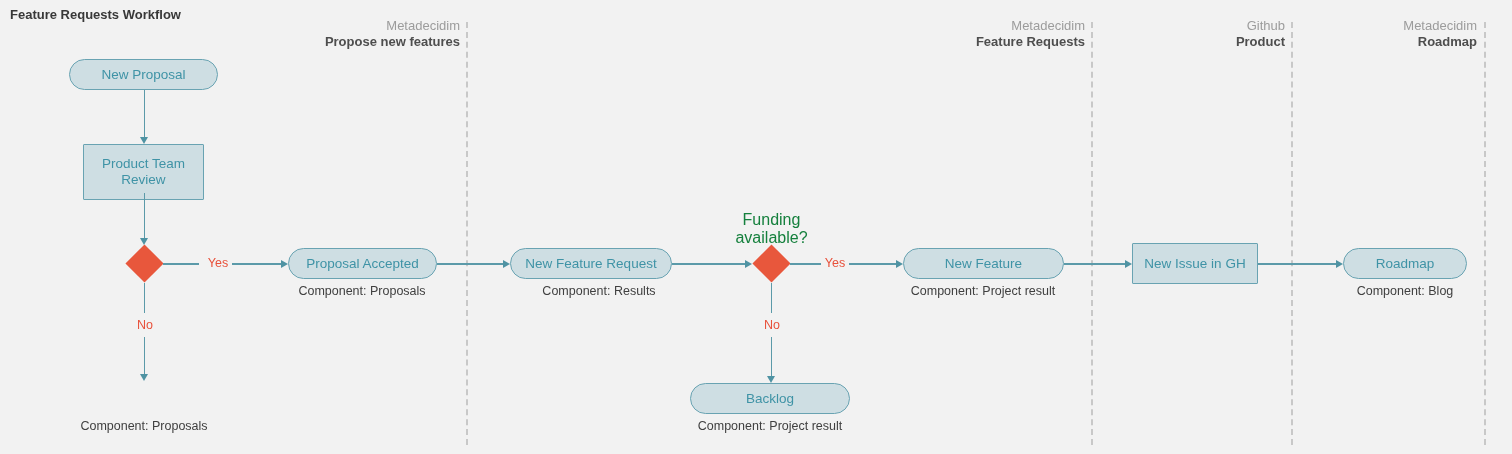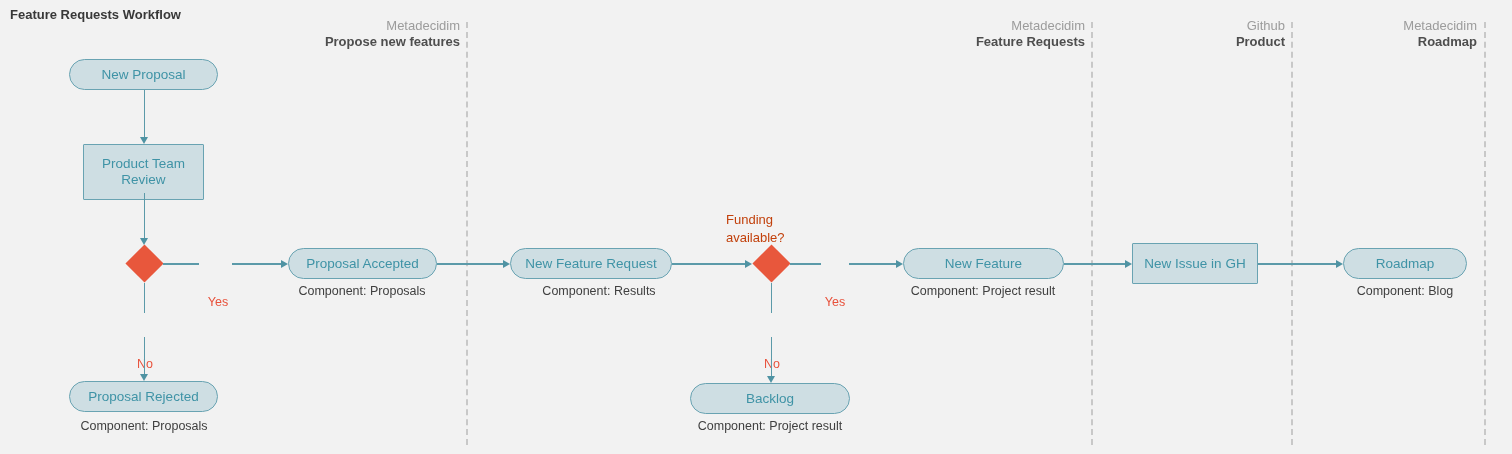--- a/index.html
+++ b/index.html
@@ -54,25 +54,25 @@
     border-left:4px solid transparent;
     border-right:4px solid transparent;
     border-top:7px solid #4f93a3;
   }
   .caption{
     position:absolute;width:220px;text-align:center;
     font-size:12.5px;color:#404040;
   }
   .red-label{
     position:absolute;
-    color:#e8513b;font-size:12.5px;text-align:center;margin-top:39px;
+    color:#e8513b;font-size:12.5px;text-align:center;
   }
   .red-question{
     position:absolute;
-    color:#c2410c;font-size:13px;line-height:18px;text-align:left;
+    color:#15803d;font-size:16px;line-height:18px;text-align:center;
   }
 </style>
 </head>
 <body>
 
 <div class="canvas">
 
   <div class="title">Feature Requests Workflow</div>
 
   <div class="sep" style="left:466px"></div>
@@ -108,21 +108,20 @@
   <div class="pill" style="left:510px;top:248px;width:162px;height:31px">New Feature Request</div>
 
   <div class="diamond" style="left:758px;top:250px"></div>
 
   <div class="pill" style="left:903px;top:248px;width:161px;height:31px">New Feature</div>
 
   <div class="rect" style="left:1132px;top:243px;width:126px;height:41px">New Issue in GH</div>
 
   <div class="pill" style="left:1343px;top:248px;width:124px;height:31px">Roadmap</div>
 
-  <div class="pill" style="left:69px;top:381px;width:149px;height:31px">Proposal Rejected</div>
 
   <div class="pill" style="left:690px;top:383px;width:160px;height:31px">Backlog</div>
 
   <div class="caption" style="left:252px;top:284px">Component: Proposals</div>
   <div class="caption" style="left:489px;top:284px">Component: Results</div>
   <div class="caption" style="left:873px;top:284px">Component: Project result</div>
   <div class="caption" style="left:1295px;top:284px">Component: Blog</div>
   <div class="caption" style="left:34px;top:419px">Component: Proposals</div>
   <div class="caption" style="left:660px;top:419px">Component: Project result</div>
 

